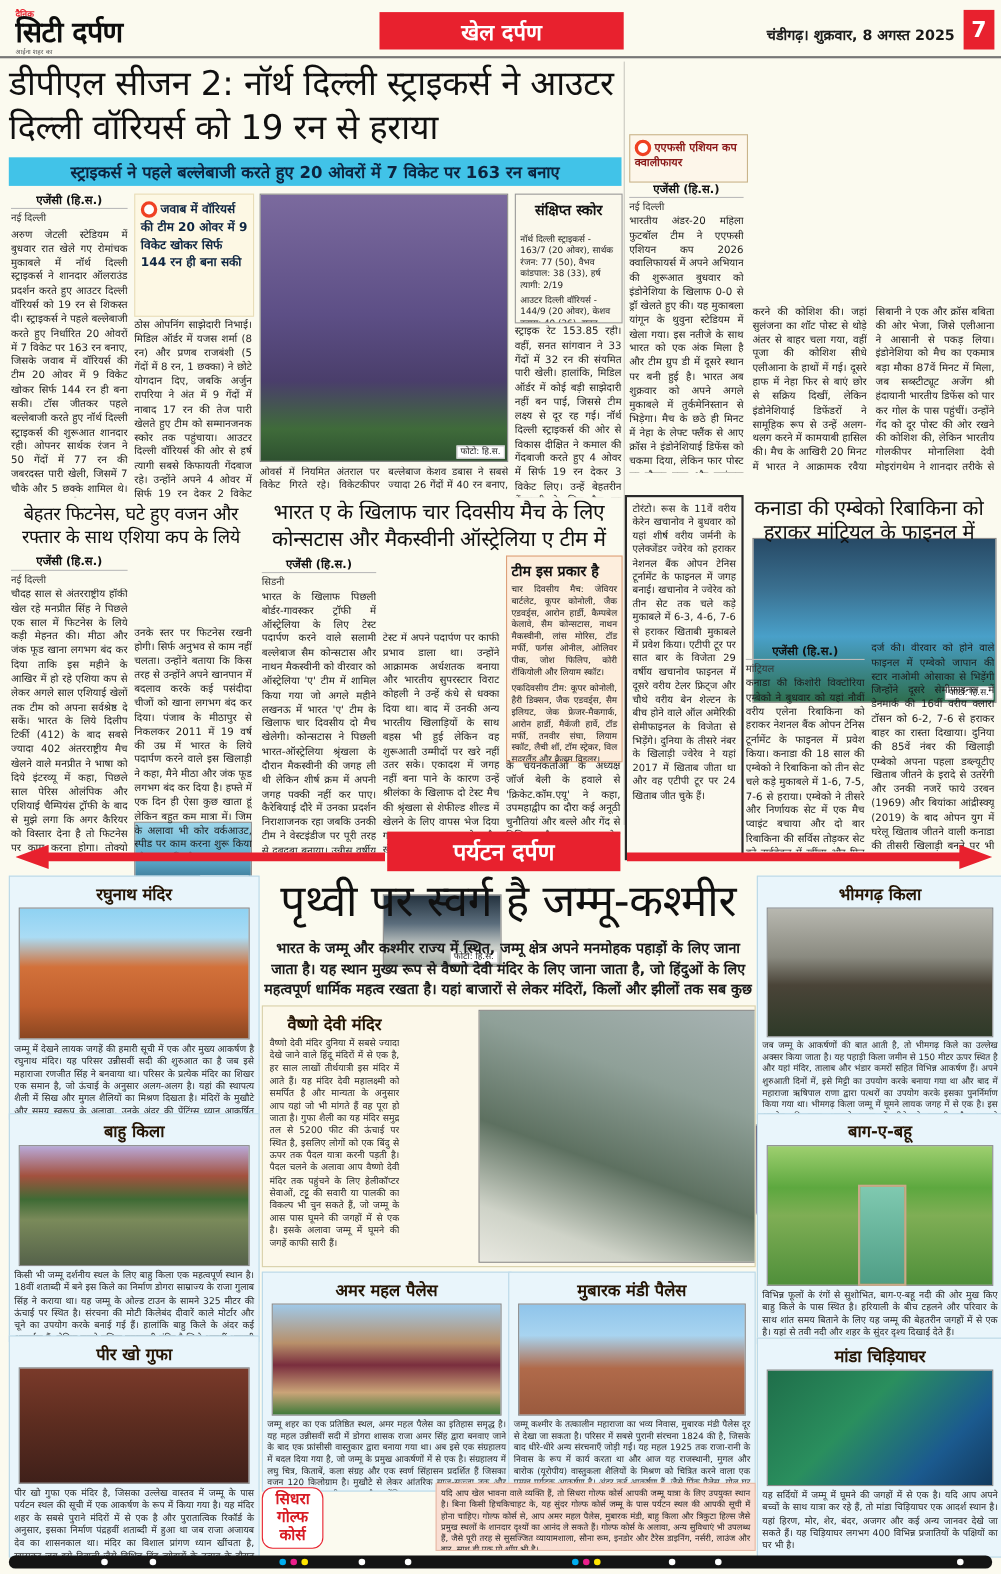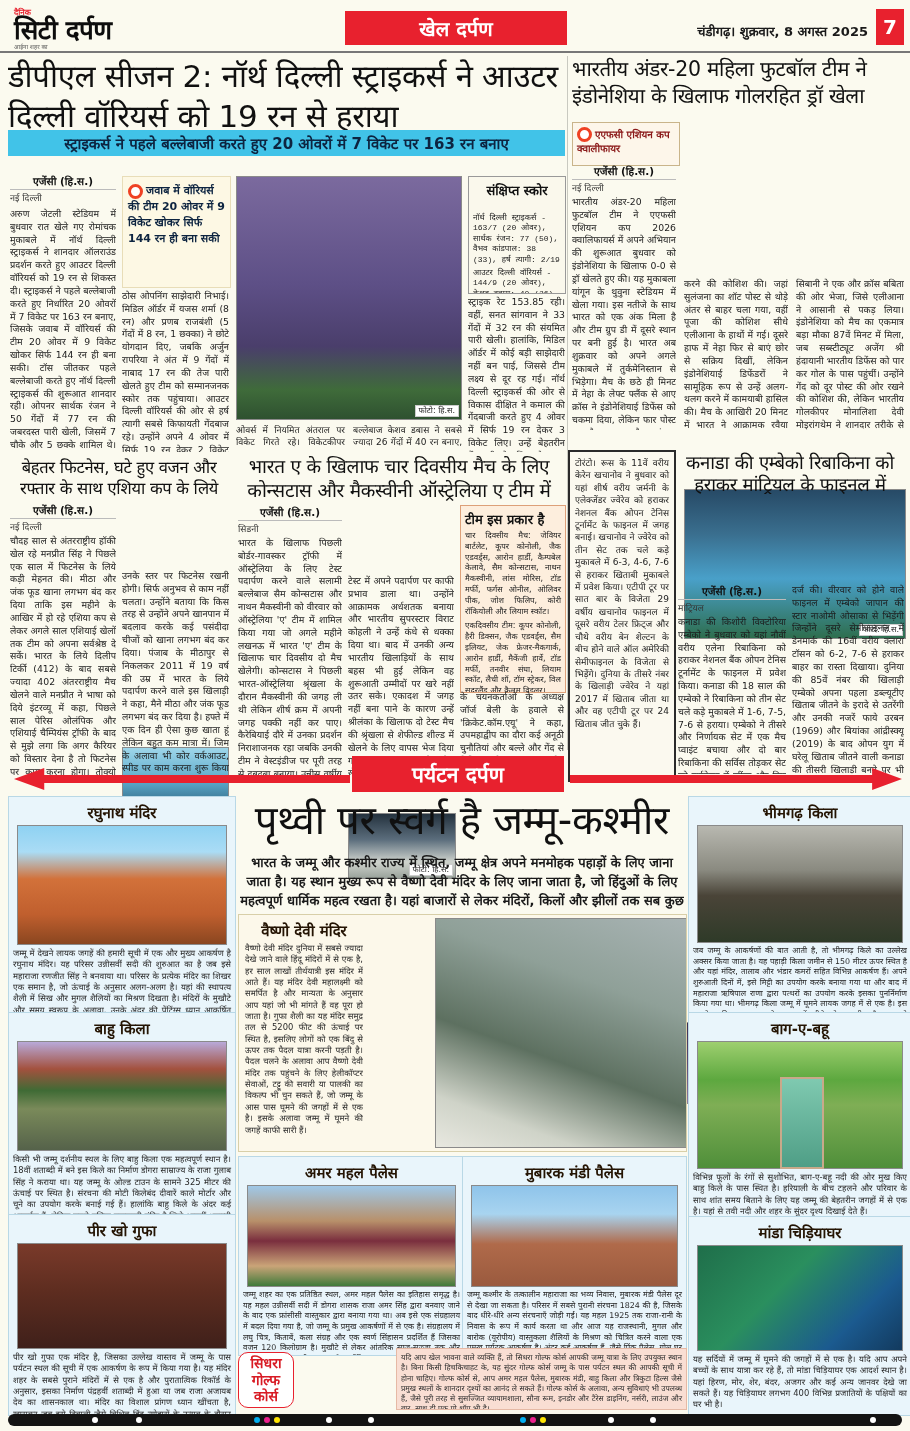--- a/index.html
+++ b/index.html
@@ -13,21 +13,21 @@
   .byline{font-weight:bold;text-align:center;font-size:10.5px;color:#111;border-bottom:1px solid #bbb;padding-bottom:1px;}
   .place{text-align:left;font-size:9px;color:#333;padding-top:1px;}
   .photo{position:relative;border:1px solid #8a8a8a;}
   .credit{position:absolute;right:2px;bottom:2px;background:#fff;color:#222;font-size:8px;line-height:1.2;padding:0 3px;border:1px solid #ccc;}
   .red-banner{background:#e8212e;color:#fff;font-weight:900;display:flex;align-items:center;justify-content:center;}
   .cyan-bar{background:#41c3e8;color:#0d2440;font-weight:900;font-size:15px;display:flex;align-items:center;justify-content:center;}
   .pullq{background:#fdf8e4;border:1px solid #e8ddb8;padding:6px 5px 4px 5px;font-weight:bold;font-size:11px;line-height:1.45;color:#0d2440;}
   .bullet{display:inline-block;width:9px;height:9px;border:3px solid #ef4123;border-radius:50%;background:#fff;vertical-align:middle;margin-right:3px;}
   .scorebox{background:#faf8ec;border:1px solid #999;padding:4px;}
   .score-title{font-weight:900;font-size:13px;text-align:center;color:#111;margin-bottom:14px;}
-  .score-line{font-size:8px;line-height:1.3;color:#222;margin-bottom:3px;font-family:Liberation Mono, monospace;}
+  .score-line{font-size:8px;line-height:1.3;color:#222;margin-bottom:3px;}
   .tagbox{background:#fdf6ea;border:1px solid #c9b48a;padding:4px;font-size:10px;font-weight:bold;color:#8b1a1a;line-height:1.3;}
   .teambox{background:#fdeedd;border:1px solid #dda079;padding:4px;}
   .team-title{font-weight:900;font-size:13px;color:#111;margin-bottom:3px;}
   .team-list{font-size:8px;line-height:1.35;color:#222;text-align:justify;margin-bottom:4px;}
   .boxed{border:2px solid #2a2a2a;background:#fbf9ef;padding:5px;}
   .t1-head{font-weight:900;font-size:13.5px;text-align:center;line-height:1.35;color:#101010;margin-bottom:4px;}
   .arrowL{background:#e8212e;clip-path:polygon(0 50%,9% 0,9% 32%,100% 32%,100% 68%,9% 68%,9% 100%);}
   .arrowR{background:#e8212e;clip-path:polygon(100% 50%,91% 0,91% 32%,0 32%,0 68%,91% 68%,91% 100%);}
   .tbox{background:#e9f5fb;border:1px solid #b9d8e6;padding:4px;}
   .tbox-cream{background:#fcf8ea;border:1px solid #d8cfa8;}
@@ -65,21 +65,21 @@
     <div style="font-size:26px;font-weight:900;color:#0d0d0d;line-height:1.0;letter-spacing:-0.5px;">सिटी दर्पण</div>
     <div style="font-size:6px;color:#555;">आईना शहर का</div>
   </div>
   <div class="abs red-banner" style="left:345px;top:11px;width:222px;height:34px;font-size:20px;">खेल दर्पण</div>
   <div class="abs" style="left:610px;top:22px;width:258px;text-align:right;font-size:13px;font-weight:bold;color:#1a1a1a;">चंडीगढ़। शुक्रवार, 8 अगस्त 2025</div>
   <div class="abs red-banner" style="left:876px;top:9px;width:28px;height:36px;font-size:20px;">7</div>
   <div class="abs" style="left:0;top:51px;width:910px;border-top:2px solid #777;"></div>
   <div class="abs vline" style="left:567px;top:56px;height:694px;"></div>
 
   <div class="abs hl clip" style="left:8px;top:56px;width:557px;height:84px;font-size:31px;line-height:1.3;">डीपीएल सीजन 2: नॉर्थ दिल्ली स्ट्राइकर्स ने आउटर दिल्ली वॉरियर्स को 19 रन से हराया</div>
-  <div class="abs cyan-bar clip" style="left:8px;top:130px;width:557px;height:26px;">स्ट्राइकर्स ने पहले बल्लेबाजी करते हुए 20 ओवरों में 7 विकेट पर 163 रन बनाए</div>
+  <div class="abs cyan-bar clip" style="left:8px;top:143px;width:557px;height:26px;">स्ट्राइकर्स ने पहले बल्लेबाजी करते हुए 20 ओवरों में 7 विकेट पर 163 रन बनाए</div>
 
   <div class="abs" style="left:10px;top:174px;width:106px;">
     <div class="byline">एजेंसी (हि.स.)</div>
     <div class="place">नई दिल्ली</div>
   </div>
   <div class="abs body-txt clip" style="left:10px;top:208px;width:106px;height:244px;">अरुण जेटली स्टेडियम में बुधवार रात खेले गए रोमांचक मुकाबले में नॉर्थ दिल्ली स्ट्राइकर्स ने शानदार ऑलराउंड प्रदर्शन करते हुए आउटर दिल्ली वॉरियर्स को 19 रन से शिकस्त दी। स्ट्राइकर्स ने पहले बल्लेबाजी करते हुए निर्धारित 20 ओवरों में 7 विकेट पर 163 रन बनाए, जिसके जवाब में वॉरियर्स की टीम 20 ओवर में 9 विकेट खोकर सिर्फ 144 रन ही बना सकी। टॉस जीतकर पहले बल्लेबाजी करते हुए नॉर्थ दिल्ली स्ट्राइकर्स की शुरूआत शानदार रही। ओपनर सार्थक रंजन ने 50 गेंदों में 77 रन की जबरदस्त पारी खेली, जिसमें 7 चौके और 5 छक्के शामिल थे। उनका स्ट्राइक रेट 154.00 रहा। वहीं, उनके साथ वैभव कांडपाल ने 33 गेंदों में 38 रन बनाए, जिसमें 5 चौके और 1 छक्का शामिल था। दोनों ने मिलकर</div>
 
   <div class="abs pullq clip" style="left:122px;top:176px;width:97px;height:100px;">
     <span class="bullet"></span><span>जवाब में वॉरियर्स की टीम 20 ओवर में 9 विकेट खोकर सिर्फ 144 रन ही बना सकी</span>
   </div>
@@ -118,21 +118,20 @@
     <span class="credit">फोटो: हि.स.</span>
   </div>
   <div class="abs body-txt clip" style="left:348px;top:575px;width:106px;height:200px;">टेस्ट में अपने पदार्पण पर काफी प्रभाव डाला था। उन्होंने आक्रामक अर्धशतक बनाया और भारतीय सुपरस्टार विराट कोहली ने उन्हें कंधे से धक्का दिया था। बाद में उनकी अन्य भारतीय खिलाड़ियों के साथ बहस भी हुई लेकिन वह शुरूआती उम्मीदों पर खरे नहीं उतर सके। एकादश में जगह नहीं बना पाने के कारण उन्हें श्रीलंका के खिलाफ दो टेस्ट मैच की श्रृंखला से शेफील्ड शील्ड में खेलने के लिए वापस भेज दिया गया था। अब तक सात टेस्ट मैच खेलने वाले मर्फी ने 2022-23 में भारत दौरे के दौरान बोर्डर-गावस्कर ट्रॉफी के चारों मैच खेले और उस श्रृंखला में 14 विकेट लिए जिसमें ऑस्ट्रेलिया 1-2 से हार गया। ऑस्ट्रेलिया</div>
   <div class="abs teambox clip" style="left:460px;top:505px;width:96px;height:178px;">
     <div class="team-title">टीम इस प्रकार है</div>
     <div class="team-list">चार दिवसीय मैच: जेवियर बार्टलेट, कूपर कोनोली, जैक एडवर्ड्स, आरोन हार्डी, कैम्पबेल केलावे, सैम कोन्सटास, नाथन मैकस्वीनी, लांस मोरिस, टॉड मर्फी, फर्गस ओनील, ओलिवर पीक, जोश फिलिप, कोरी रॉकियोली और लियाम स्कॉट।</div>
     <div class="team-list">एकदिवसीय टीम: कूपर कोनोली, हैरी डिक्सन, जैक एडवर्ड्स, सैम इलियट, जेक फ्रेजर-मैकगार्क, आरोन हार्डी, मैकेंजी हार्वे, टॉड मर्फी, तनवीर संघा, लियाम स्कॉट, लैची शॉ, टॉम स्ट्रेकर, विल सदरलैंड और कैलम विडलर।</div>
   </div>
   <div class="abs body-txt clip" style="left:460px;top:691px;width:104px;height:84px;">के चयनकर्ताओं के अध्यक्ष जॉर्ज बेली के हवाले से 'क्रिकेट.कॉम.एयू' ने कहा, उपमहाद्वीप का दौरा कई अनूठी चुनौतियां और बल्ले और गेंद से विभिन्न कौशल का उपयोग करने का अवसर प्रदान करता।</div>
 
-  <div class="abs hl clip" style="left:572px;top:56px;width:334px;height:58px;font-size:20.5px;line-height:1.3;">भारतीय अंडर-20 महिला फुटबॉल टीम ने इंडोनेशिया के खिलाफ गोलरहित ड्रॉ खेला</div>
   <div class="abs tagbox clip" style="left:572px;top:122px;width:98px;height:34px;">
     <span class="bullet"></span><span>एएफसी एशियन कप क्वालीफायर</span>
   </div>
   <div class="abs" style="left:572px;top:164px;width:104px;">
     <div class="byline">एजेंसी (हि.स.)</div>
     <div class="place">नई दिल्ली</div>
   </div>
   <div class="abs body-txt clip" style="left:572px;top:196px;width:104px;height:234px;">भारतीय अंडर-20 महिला फुटबॉल टीम ने एएफसी एशियन कप 2026 क्वालिफायर्स में अपने अभियान की शुरूआत बुधवार को इंडोनेशिया के खिलाफ 0-0 से ड्रॉ खेलते हुए की। यह मुकाबला यांगून के थुवुना स्टेडियम में खेला गया। इस नतीजे के साथ भारत को एक अंक मिला है और टीम ग्रुप डी में दूसरे स्थान पर बनी हुई है। भारत अब शुक्रवार को अपने अगले मुकाबले में तुर्कमेनिस्तान से भिड़ेगा। मैच के छठे ही मिनट में नेहा के लेफ्ट फ्लैंक से आए क्रॉस ने इंडोनेशियाई डिफेंस को चकमा दिया, लेकिन फार पोस्ट पर मौजूद पूजा और सुलंजना राउल गेंद को छूने से चूक गईं। हल्का सा टच भी इंडोनेशियाई गोलकीपर एलीआना आयु अरूमी के लिए मुश्किलें खड़ी कर सकता था। पहले हाफ के आधे घंटे बाद सुलंजना और पूजा ने लंबी दूरी से गोल</div>
   <div class="abs photo ph-football" style="left:684px;top:115px;width:220px;height:148px;">
     <span class="credit">फोटो: हि.स.</span>

